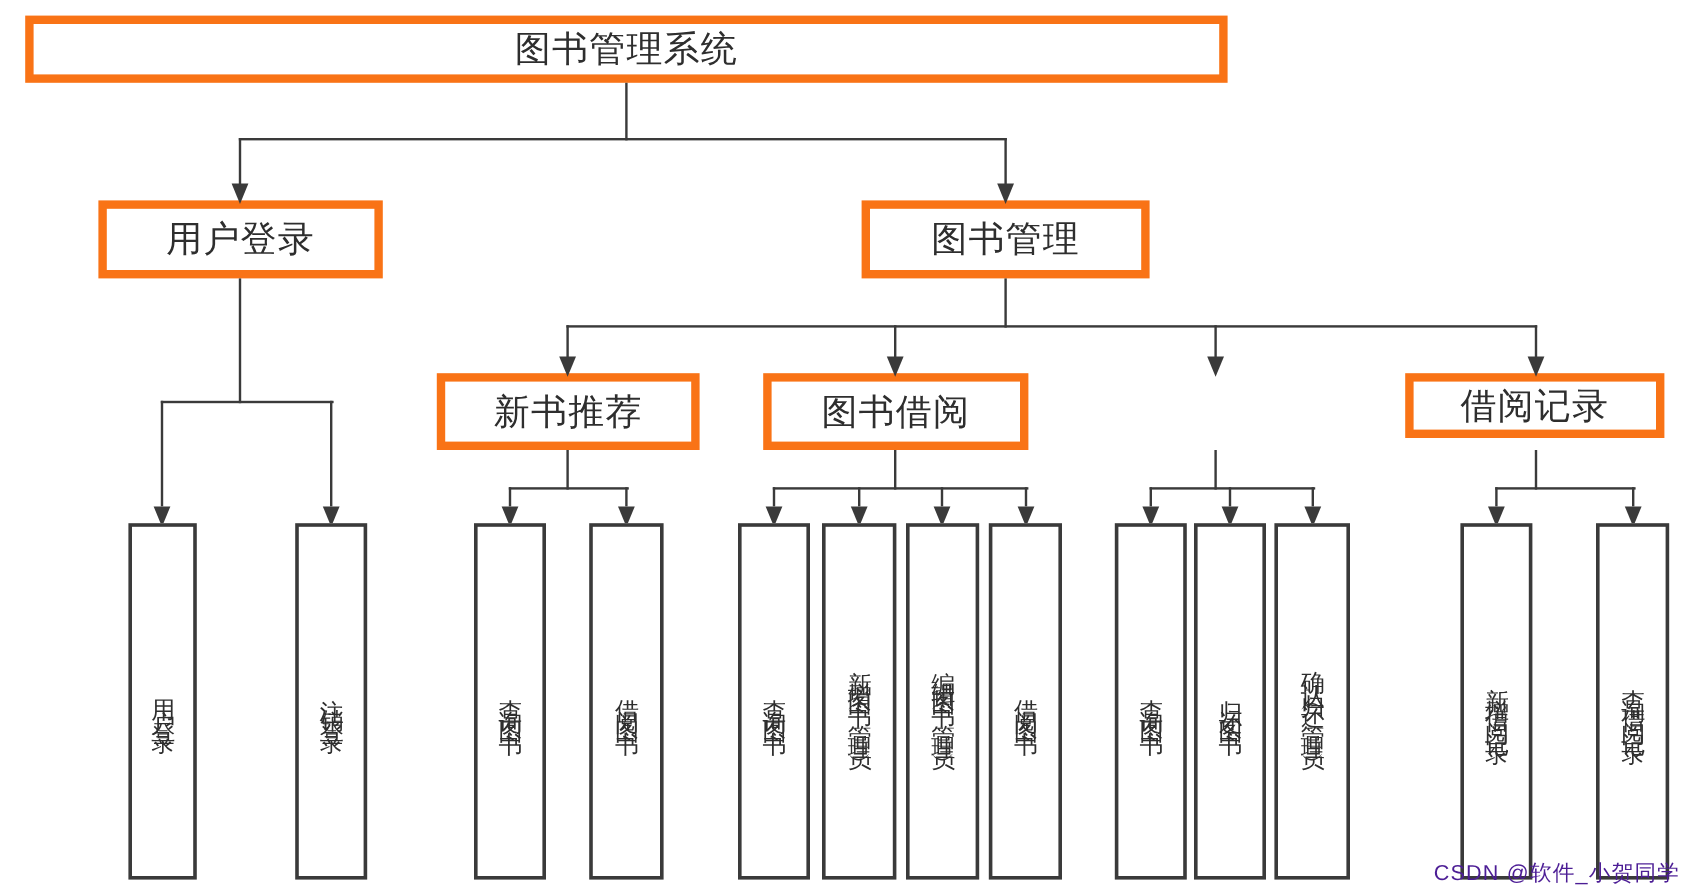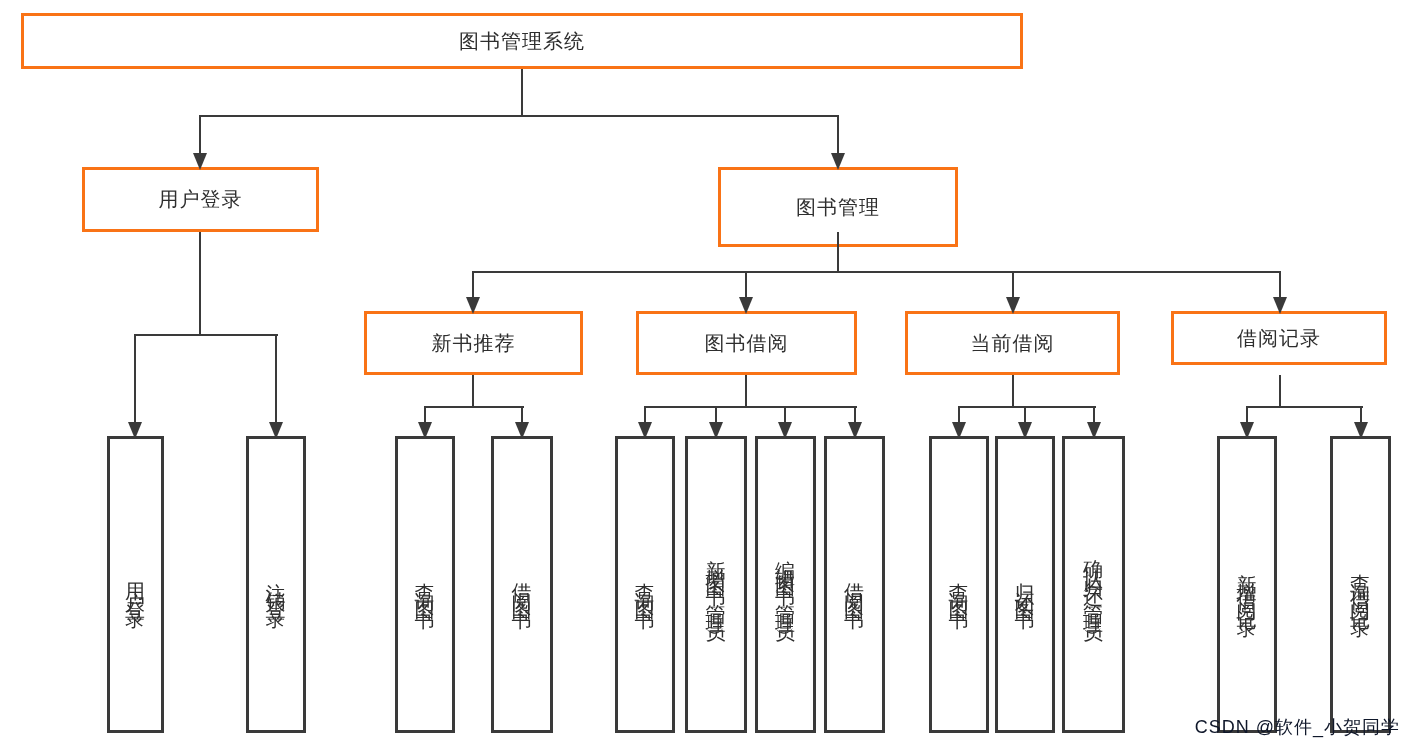--- a/index.html
+++ b/index.html
@@ -2,70 +2,67 @@
 <html><head>
 <meta charset="utf-8">
 <style>
   html,body{margin:0;padding:0;background:#ffffff;}
   .canvas{
     position:relative;width:1405px;height:747px;background:#ffffff;overflow:hidden;
     font-family:"Liberation Sans","DejaVu Sans",sans-serif;color:#2e2e2e;
   }
   .node{
     position:absolute;box-sizing:border-box;background:#ffffff;
-    border:3px solid #f97316;display:flex;align-items:center;justify-content:center;
-    font-size:20px;letter-spacing:1px;white-space:nowrap;
+    border:7px solid #f97316;display:flex;align-items:center;justify-content:center;
+    font-size:30px;letter-spacing:1px;white-space:nowrap;
   }
   .leaf{
     position:absolute;top:436px;height:297px;box-sizing:border-box;background:#ffffff;
     border:3px solid #3a3a3a;display:flex;align-items:center;justify-content:center;
   }
   .leaf span{
     writing-mode:vertical-lr;text-orientation:mixed;
     font-size:20px;letter-spacing:9px;line-height:1;
   }
   .line{position:absolute;background:#3a3a3a;}
   .arrow{
     position:absolute;width:0;height:0;
     border-left:7px solid transparent;border-right:7px solid transparent;
     border-top:17px solid #3a3a3a;
   }
   .watermark{
     position:absolute;right:5px;bottom:8px;
-    color:#0f172a;font-size:18px;letter-spacing:1px;white-space:nowrap;
+    color:#4c1d95;font-size:18px;letter-spacing:1px;white-space:nowrap;
   }
 </style>
 </head>
 <body>
 
 <div class="canvas">
 
   <div class="node" style="left:21px;top:13px;width:1002px;height:56px">
     <span>图书管理系统</span>
   </div>
 
   <div class="node" style="left:82px;top:167px;width:237px;height:65px">
     <span>用户登录</span>
   </div>
 
-  <div class="node" style="left:718px;top:167px;width:240px;height:80px">
+  <div class="node" style="left:718px;top:167px;width:240px;height:65px">
     <span>图书管理</span>
   </div>
 
   <div class="node" style="left:636px;top:311px;width:221px;height:64px">
     <span>图书借阅</span>
   </div>
 
   <div class="node" style="left:364px;top:311px;width:219px;height:64px">
     <span>新书推荐</span>
   </div>
 
-  <div class="node" style="left:905px;top:311px;width:215px;height:64px">
-    <span>当前借阅</span>
-  </div>
 
   <div class="node" style="left:1171px;top:311px;width:216px;height:54px">
     <span>借阅记录</span>
   </div>
 
   <div class="line" style="left:521px;top:69px;width:2px;height:48px"></div>
   <div class="line" style="left:199px;top:115px;width:640px;height:2px"></div>
   <div class="line" style="left:199px;top:115px;width:2px;height:40px"></div>
   <div class="arrow" style="left:193px;top:153px"></div>
   <div class="line" style="left:837px;top:115px;width:2px;height:40px"></div>

